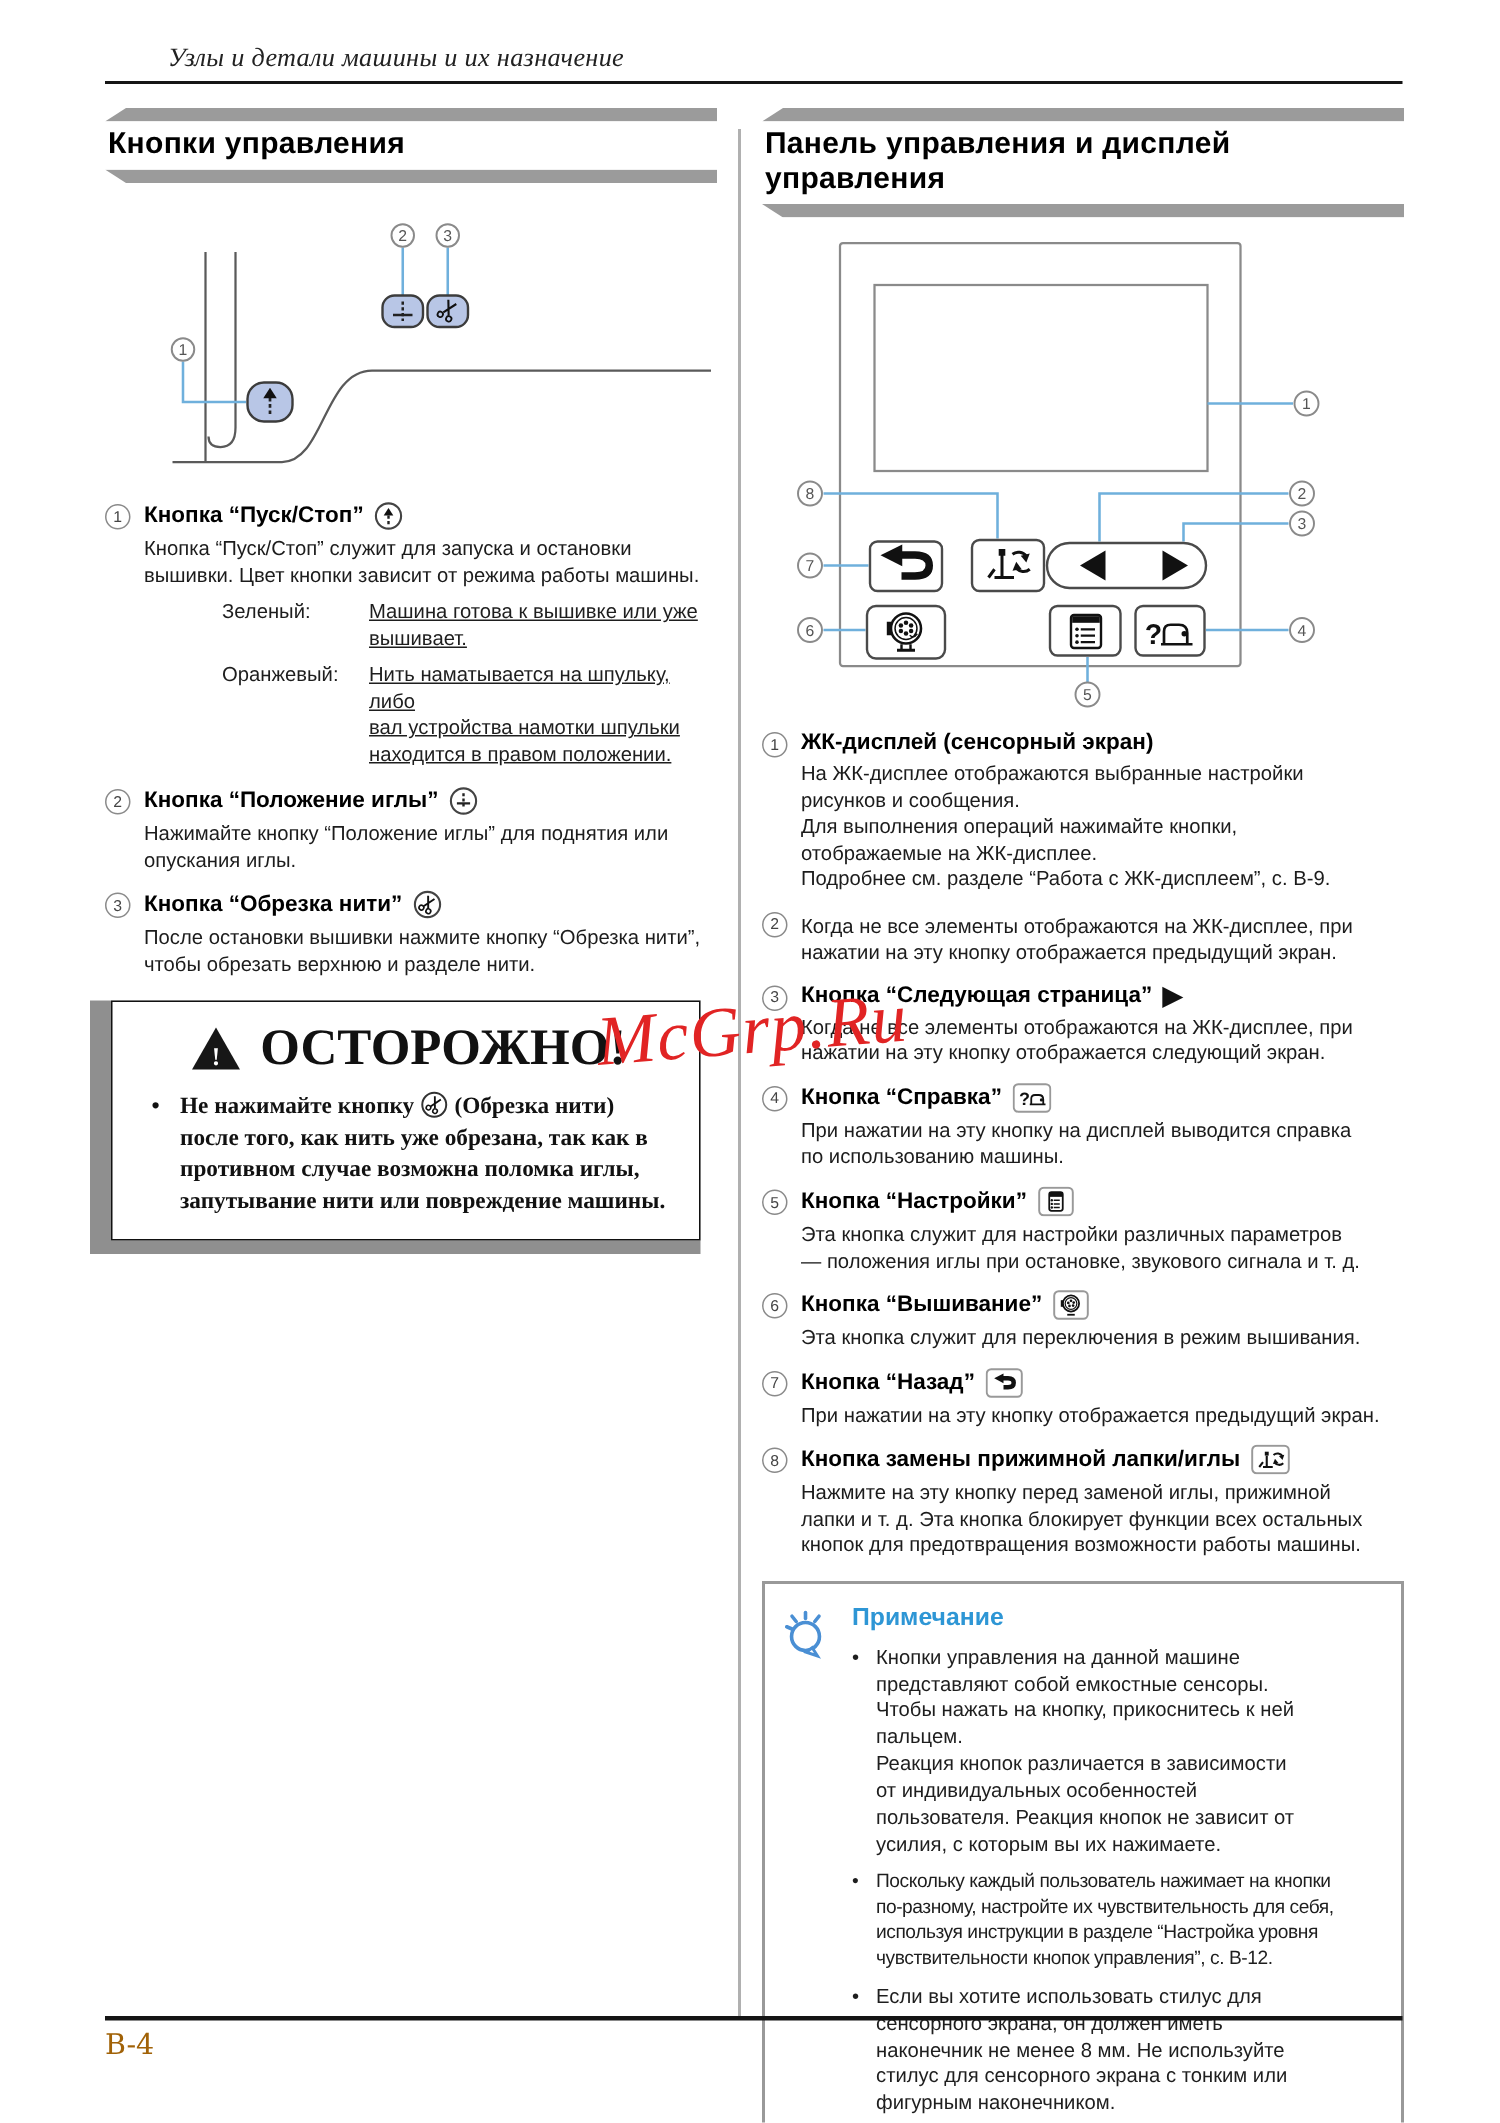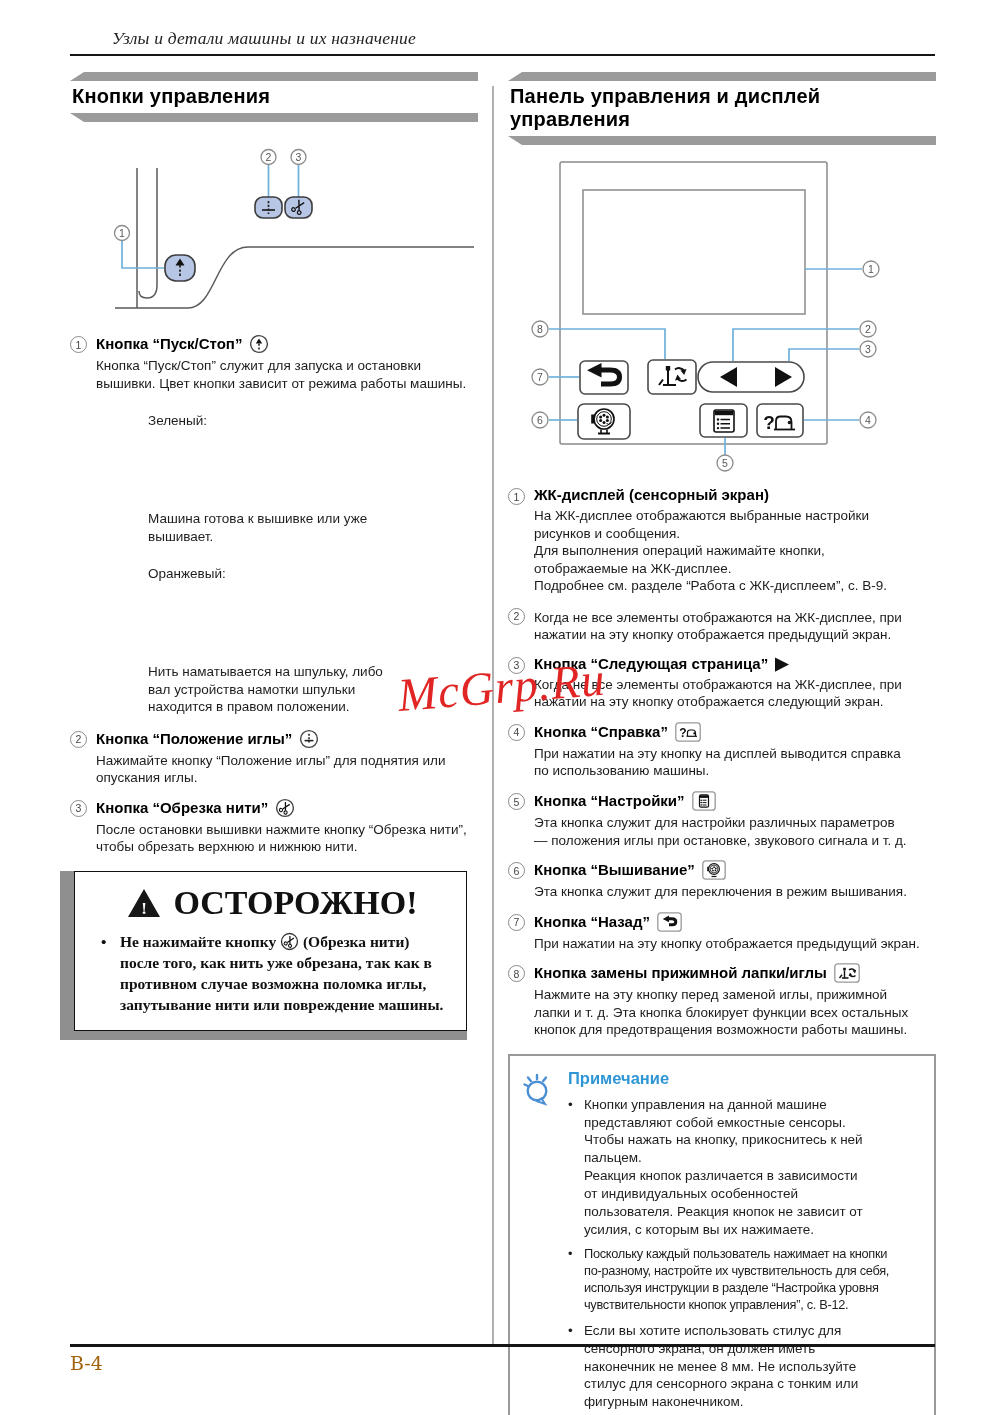--- a/index.html
+++ b/index.html
@@ -47,23 +47,23 @@
        font-size:10.5px;color:#444;display:inline-flex;align-items:center;
        justify-content:center;flex:0 0 17px;margin-top:2px;box-sizing:border-box;}
   .ibody{flex:1;}
   .ititle{font-size:15px;font-weight:bold;color:#000;display:flex;align-items:center;gap:7px;line-height:1.2;}
   .itext{font-size:13.5px;line-height:1.3;margin-top:3px;white-space:pre-line;color:#1c1c1c;}
   .tri{font-size:17px;color:#111;line-height:1;}
   .mini{display:inline-flex;vertical-align:middle;}
 
   
   .ctable{margin:6px 0 2px 52px;font-size:13.5px;line-height:1.3;}
-  .crow{display:flex;margin-top:20px;flex-direction:column;}
+  .crow{display:flex;margin-top:7px;}
   .clabel{width:98px;flex:0 0 98px;}
-  .ctext{flex:1;white-space:pre-line;}
+  .ctext{flex:1;white-space:pre-line;text-decoration:underline;}
 
   
   .warn-wrap{margin-top:15px;margin-left:-10px;background:#8f8f8f;padding:0 0 9px 14px;width:407px;box-sizing:border-box;}
   .warn-box{background:#fff;border:1.6px solid #111;padding:12px 10px 15px 14px;}
   .warn-title{display:flex;align-items:center;justify-content:center;gap:12px;
               font-family:"Liberation Serif",serif;font-weight:bold;font-size:34px;color:#111;}
   .warn-bullet{display:flex;gap:9px;margin-top:9px;padding-left:12px;
                font-family:"Liberation Serif",serif;font-weight:bold;font-size:15.5px;line-height:1.36;color:#111;}
   .warn-bullet .mk{flex:0 0 10px;}
   .pre-line{white-space:pre-line;}
@@ -184,21 +184,21 @@
         <svg class="circ-ico" width="20" height="20" viewBox="0 0 20 20">
           <circle cx="10" cy="10" r="8.4" fill="none" stroke="#444" stroke-width="1.4"></circle>
           <g transform="rotate(28 10 10)">
             <path class="ink-s" stroke-width="1.3" d="M7.6 4.6 L11.6 12 M12.4 4.6 L8.4 12"></path>
             <circle class="ink-s" stroke-width="1.1" cx="7.4" cy="13.7" r="1.6"></circle>
             <circle class="ink-s" stroke-width="1.1" cx="12.6" cy="13.7" r="1.6"></circle>
           </g>
         </svg>
       </div>
       <div class="itext">После остановки вышивки нажмите кнопку “Обрезка нити”,
-чтобы обрезать верхнюю и нижнюю нити.</div>
+чтобы обрезать верхнюю и разделе нити.</div>
     </div>
   </div>
 
   <div class="warn-wrap">
     <div class="warn-box">
       <div class="warn-title">
         <svg width="34" height="30" viewBox="0 0 34 30">
           <polygon points="17,1 33,29 1,29" fill="#171717"></polygon>
           <text x="17" y="26" text-anchor="middle" font-family="Liberation Serif,serif" font-weight="bold" font-size="17" fill="#fff">!</text>
         </svg>

